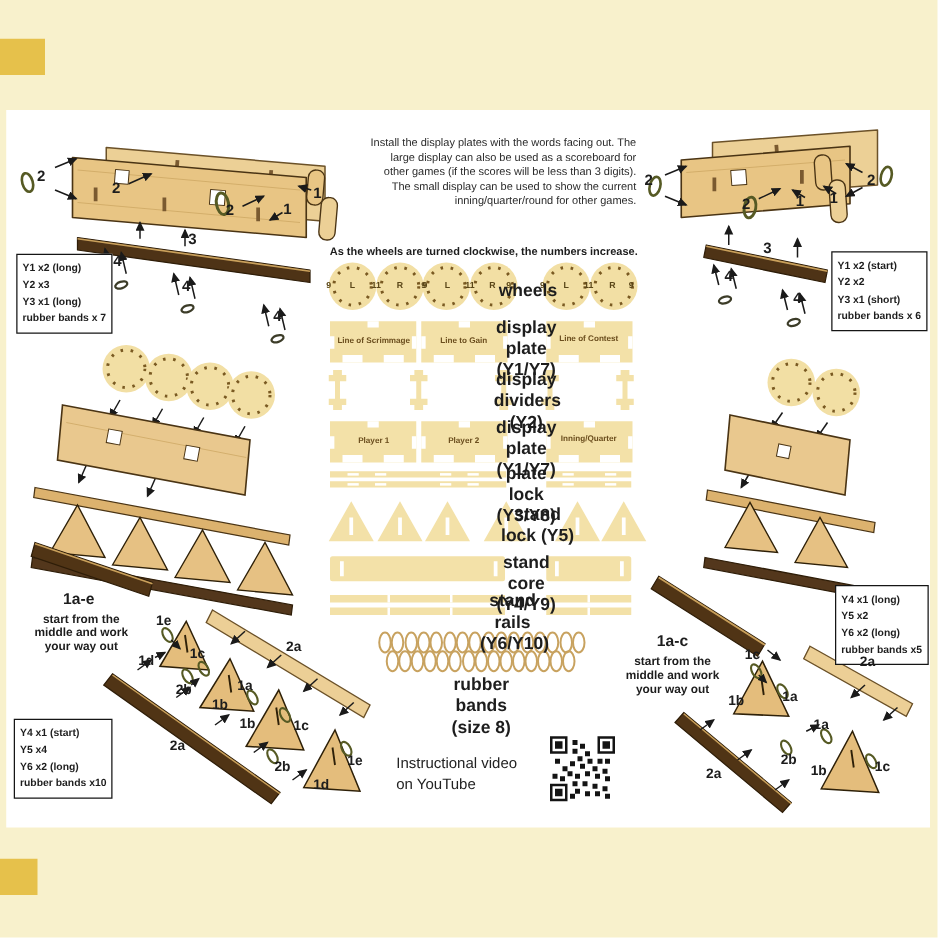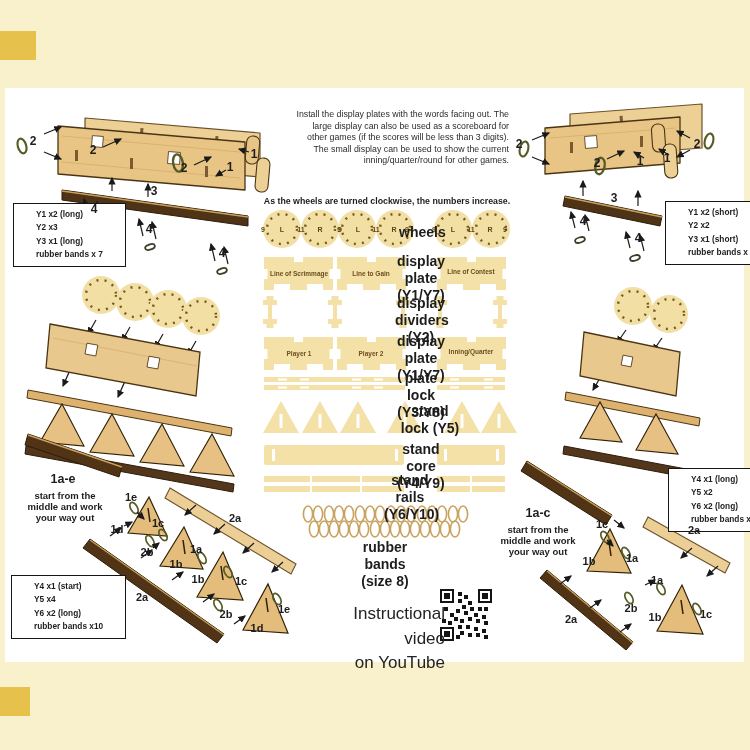--- a/index.html
+++ b/index.html
@@ -15,26 +15,26 @@
   .lbl{position:absolute;font-weight:700;font-size:14px;line-height:1.2;text-align:center;
        transform:translateX(-50%);width:52px}
   .lbl.wide{width:62px}
   .lbl.bands{width:72px}
   .callout{position:absolute;font-weight:700;font-size:12px;transform:translate(-50%,-50%)}
   .tag{position:absolute;font-weight:700;font-size:11px;transform:translate(-50%,-50%)}
   .platetext{position:absolute;font-weight:700;font-size:6.5px;color:#6b4e1e;
              transform:translate(-50%,-50%);white-space:nowrap}
   .mark{position:absolute;font-weight:700;font-size:7px;color:#5a4618;
         transform:translate(-50%,-50%)}
-  .kit{position:absolute;background:#fff;border:1.6px solid #151515;padding:4px 22px;
+  .kit{position:absolute;background:#fff;border:1.6px solid #151515;padding:4px 4px;
        font-weight:700;font-size:8.3px;line-height:1.62;white-space:nowrap}
   .bighead{position:absolute;font-weight:700;font-size:12.5px;transform:translateX(-50%);text-align:center}
   .noteline{position:absolute;font-weight:700;font-size:9.5px;transform:translateX(-50%);
             text-align:center;white-space:nowrap}
-  .video{left:317px;top:602px;width:128px;text-align:right;font-size:17px;
+  .video{left:317px;top:602px;width:128px;text-align:left;font-size:12px;
          color:#232323;line-height:1.45;font-weight:400}
 </style>
 </head>
 <body>
 
 <div class="tab" style="left:0;top:31px;width:36px;height:29px"></div>
 <div class="tab" style="left:0;top:687px;width:30px;height:29px"></div>
 <div class="sheet"></div>
 
 <svg class="art" width="750" height="750" viewBox="0 0 750 750">
@@ -457,21 +457,21 @@
 <span class="platetext" style="left:371px;top:353px">Player 2</span>
 <span class="platetext" style="left:471px;top:351px">Inning/Quarter</span>
 
 <div class="kit" style="left:13px;top:203px">
   <div>Y1 x2 (long)</div>
   <div>Y2 x3</div>
   <div>Y3 x1 (long)</div>
   <div>rubber bands x 7</div>
 </div>
 <div class="kit" style="left:665px;top:201px">
-  <div>Y1 x2 (short)</div>
+  <div>Y1 x2 (start)</div>
   <div>Y2 x2</div>
   <div>Y3 x1 (short)</div>
   <div>rubber bands x 6</div>
 </div>
 <div class="kit" style="left:11px;top:575px">
   <div>Y4 x1 (start)</div>
   <div>Y5 x4</div>
   <div>Y6 x2 (long)</div>
   <div>rubber bands x10</div>
 </div>

